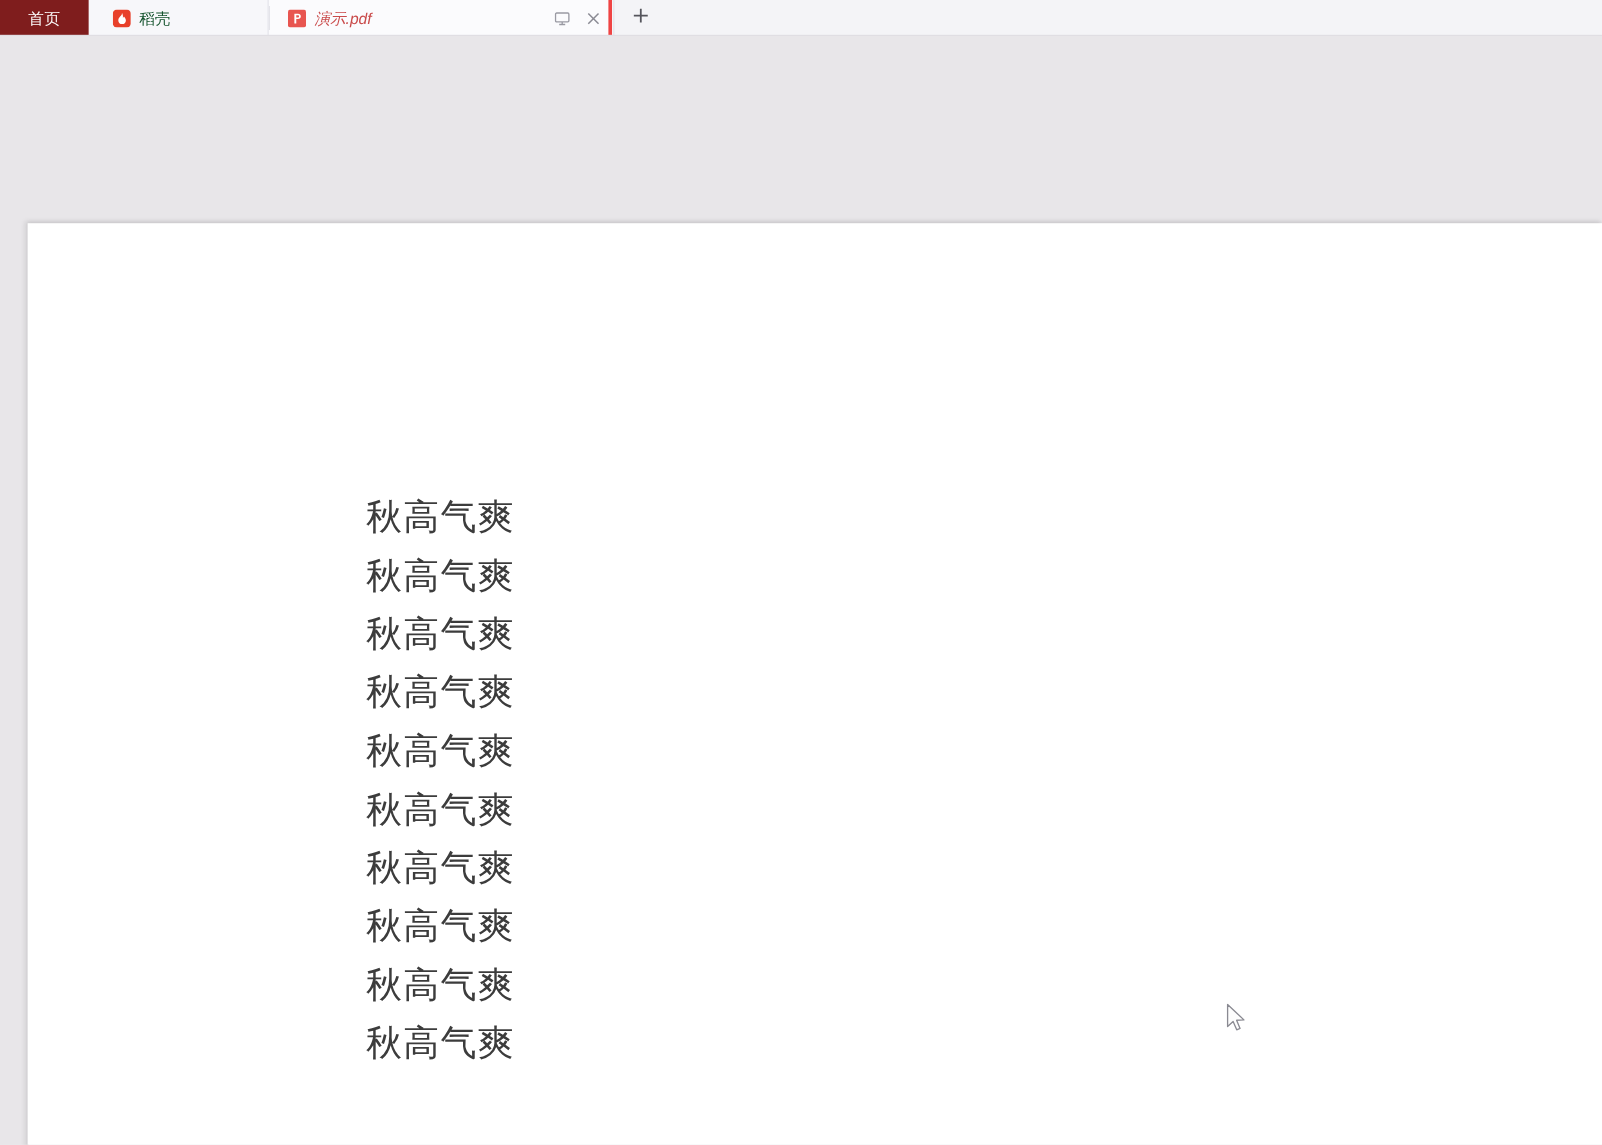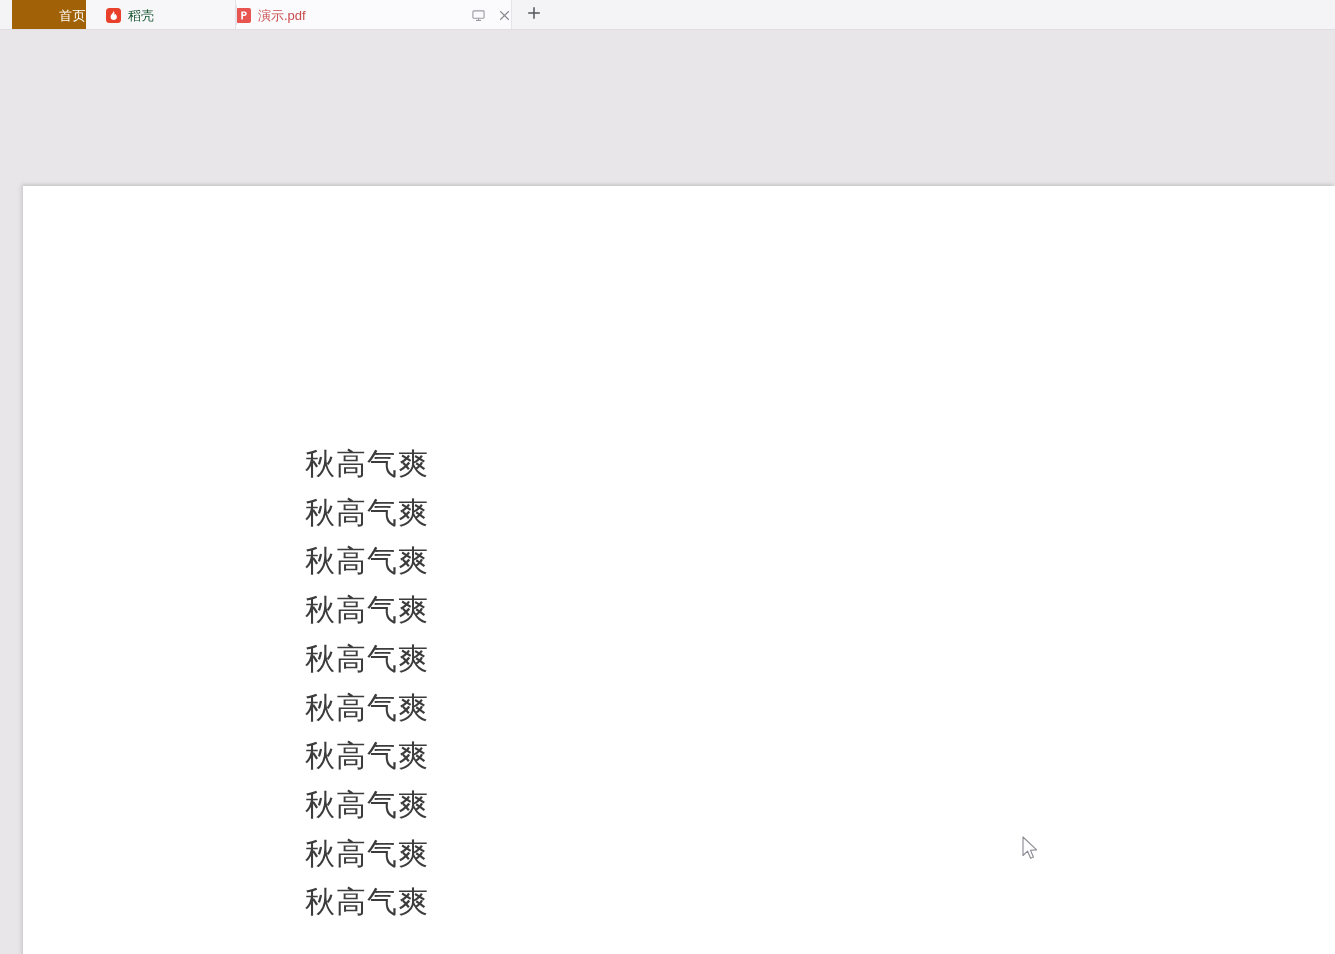--- a/index.html
+++ b/index.html
@@ -21,38 +21,39 @@
   .tab {
     display:flex; align-items:center;
     height:30px;
     position:relative;
     cursor:default;
     font-size:13px;
     color:#3a3a3a;
   }
   .tab-home {
     width:74px;
-    background:#a16207;
-    justify-content:flex-end;
+    background:#7f1d1d;
+    justify-content:center;
     color:#ffffff;
     font-size:12.5px;
-    margin-left:12px;
   }
   .tab-home .tab-label { color:#ffffff; letter-spacing:.5px; }
 
   .tab-dock {
     width:150px;
     background:#f7f7fa;
     padding-left:20px;
     border-right:1px solid #e2e2e8;
   }
   .tab-pdf {
     width:286px;
     background:#fbfbfd;
-    border-right:5px solid #ef4444;
+    padding-left:16px;
+    border-right:3px solid #ef4444;
+    font-style:italic;
   }
   .tab-sep-left {
     position:absolute; left:0; top:5px; bottom:5px;
     width:1px; background:#e4e4ea;
   }
 
   .tab-icon {
     width:15px; height:15px;
     margin-right:7px;
     flex:0 0 auto;
@@ -107,21 +108,20 @@
     left:23px; top:156px;
     width:1312px; height:798px;
     background:#ffffff;
     box-shadow:-2px -2px 4px rgba(0,0,0,0.10),
                 0 -1px 3px rgba(0,0,0,0.06);
   }
   .page-body {
     position:absolute;
     left:282px; top:222px;
     width:400px;
-    margin-top:32px;
   }
   .doc-line {
     font-family:"DejaVu Sans", sans-serif;
     font-size:30px;
     line-height:48.7px;
     color:#3c3c3c;
     letter-spacing:1px;
     white-space:nowrap;
   }
 

